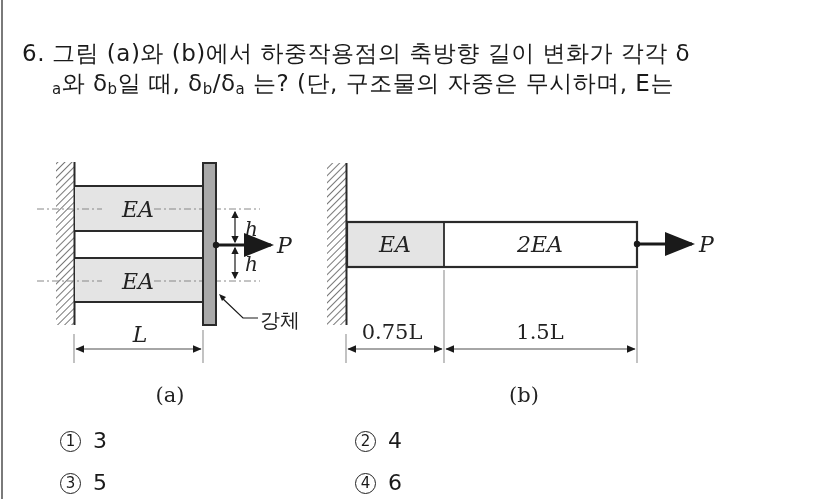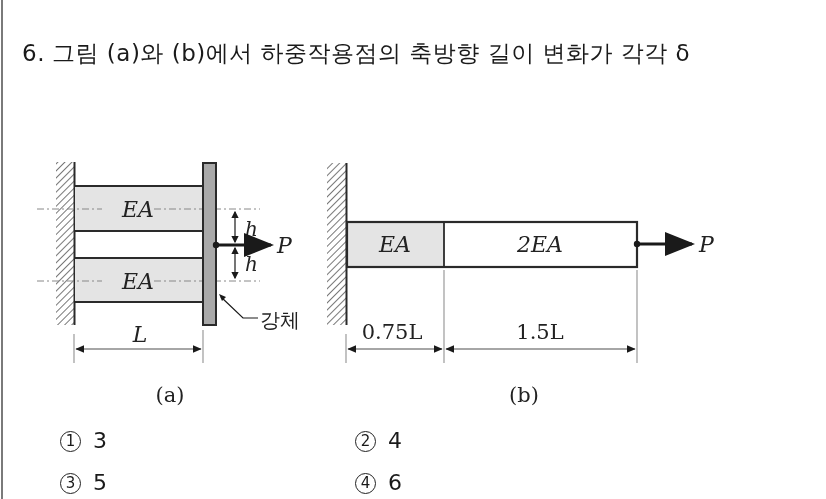--- a/index.html
+++ b/index.html
@@ -18,20 +18,23 @@
     .svg-ko { font-family: "DejaVu Sans", sans-serif; fill: #222; }
   </style>
 </head>
 <body>
 
 <div class="left-border"></div>
 
 <div class="question">
   <div class="line">
     <span class="num">6.</span><span>그림 (a)와 (b)에서 하중작용점의 축방향 길이 변화가 각각 δ</span>
+  </div>
+  <div class="line indent">
+    <sub>a</sub><span>와 δ</span><sub>b</sub><span>일 때, δ</span><sub>b</sub><span>/δ</span><sub>a</sub><span> 는? (단, 구조물의 자중은 무시하며, E는</span>
   </div>
 </div>
 
 <svg class="figure" width="826" height="499" viewBox="0 0 826 499">
   <defs>
     <pattern id="hatch" width="5" height="5" patternUnits="userSpaceOnUse" patternTransform="rotate(45)">
       <line x1="0" y1="0" x2="0" y2="5" stroke="#555" stroke-width="1.6"></line>
     </pattern>
     <marker id="arrowBig" markerWidth="10" markerHeight="8" refX="9" refY="4" orient="auto">
       <path d="M0,0 L10,4 L0,8 Z" fill="#1a1a1a"></path>

